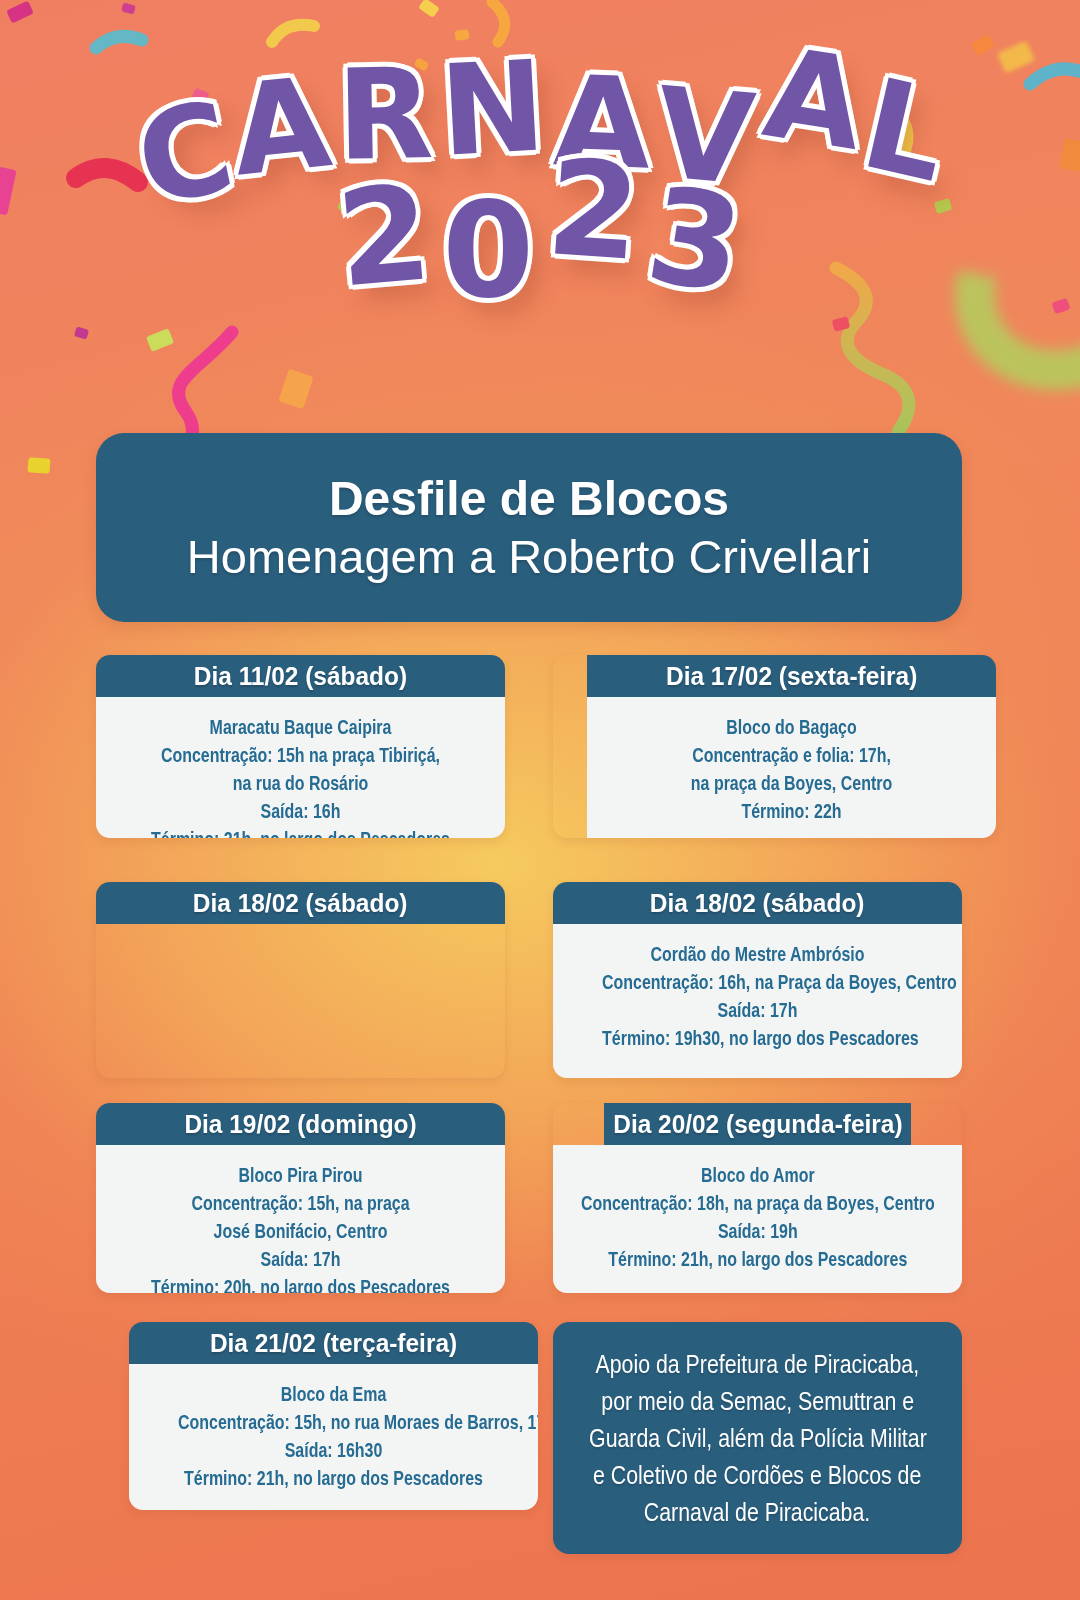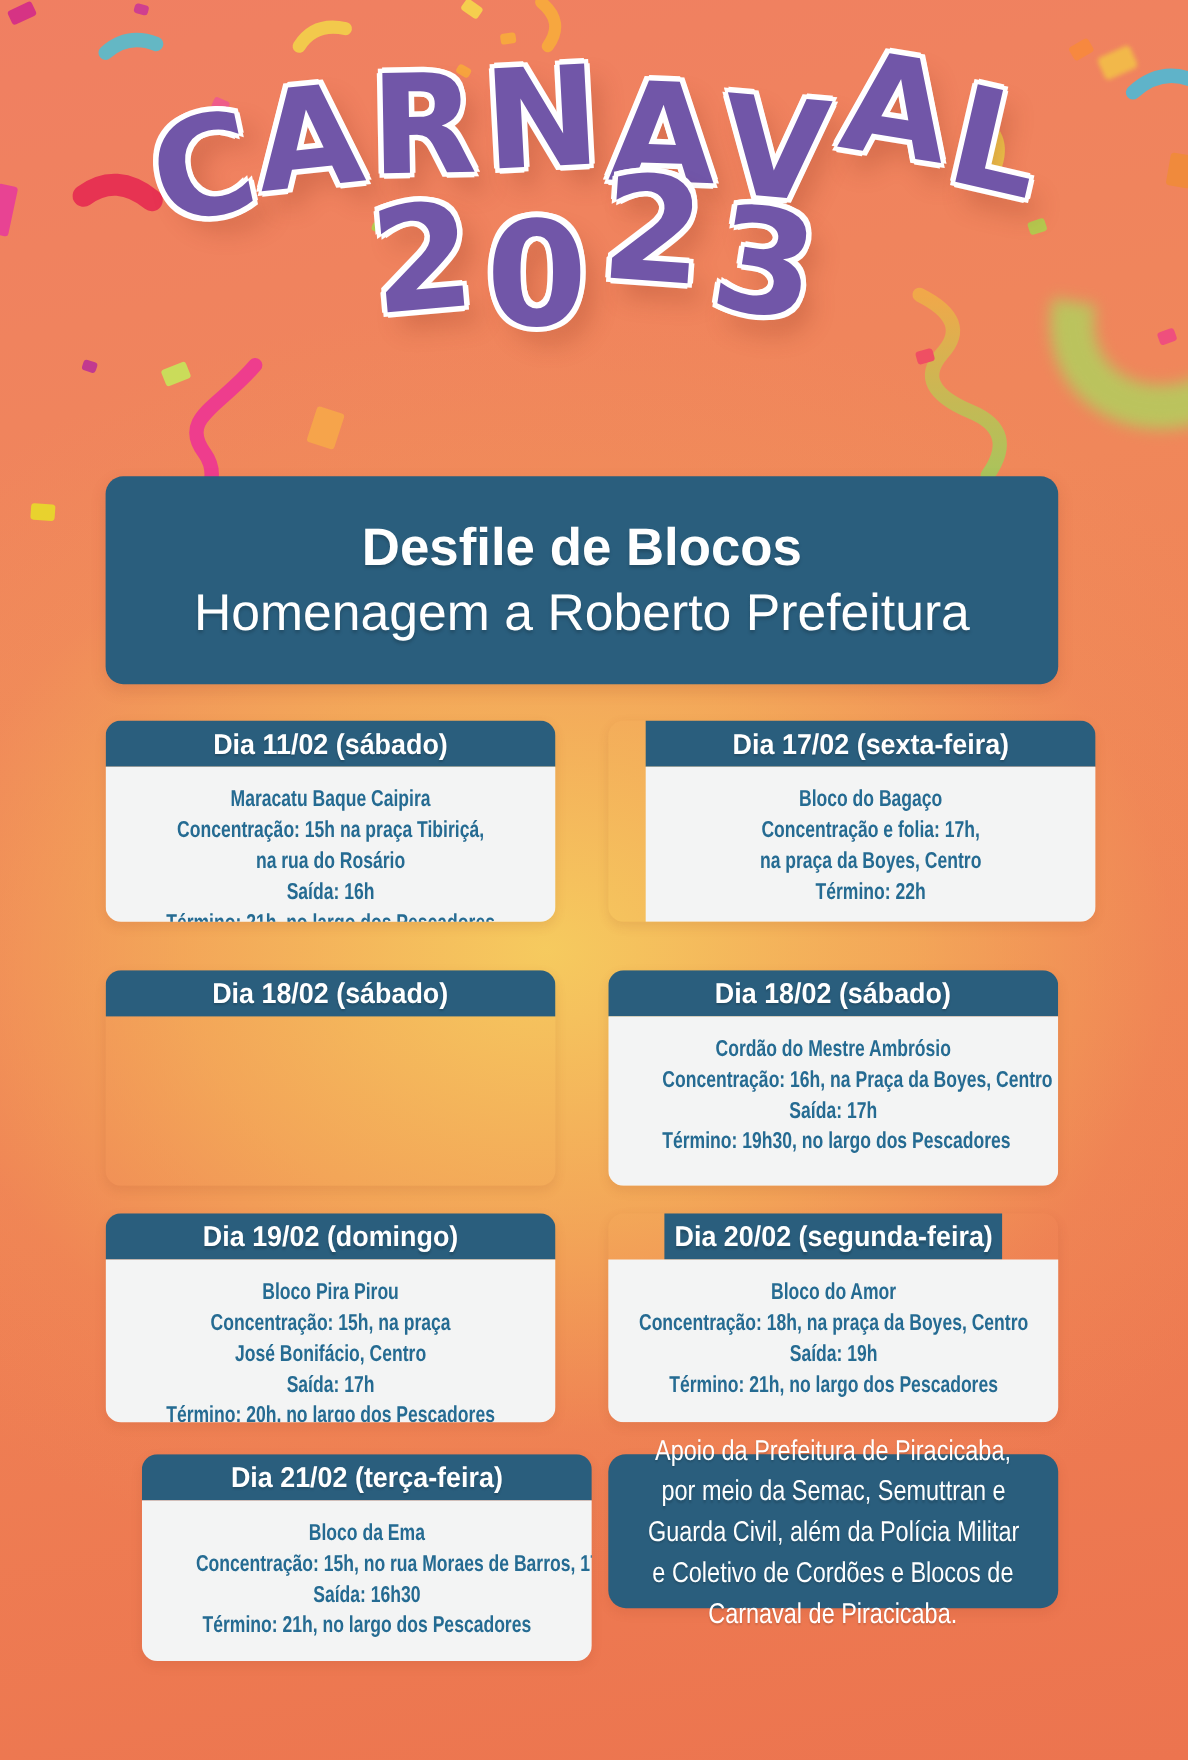--- a/index.html
+++ b/index.html
@@ -43,21 +43,21 @@
   .tl5{transform:rotate(5deg)   translateY(16px);}
   .tl6{transform:rotate(9deg)   translateY(-22px);}
   .tl7{transform:rotate(13deg)  translateY(10px);}
   .yl0{transform:rotate(-5deg) translateY(0);}
   .yl1{transform:rotate(0deg)  translateY(14px);}
   .yl2{transform:rotate(4deg)  translateY(-26px);}
   .yl3{transform:rotate(9deg)  translateY(4px);}
   
   .banner{
     position:absolute;left:96px;top:433px;width:866px;height:189px;z-index:3;
-    background:var(--accent_header,#2a5e7d);border-radius:16px;
+    background:var(--accent_header,#2a5e7d);border-radius:28px;
     display:flex;flex-direction:column;justify-content:center;align-items:center;
     box-shadow:0 6px 14px rgba(140,50,30,.15);
   }
   .banner-l1{color:#fff;font-size:48px;font-weight:700;line-height:58px;text-shadow:0 2px 3px rgba(0,0,0,.18);}
   .banner-l2{color:#fff;font-size:47px;font-weight:400;line-height:58px;text-shadow:0 2px 3px rgba(0,0,0,.18);}
   
   .cards-layer{position:absolute;left:0;top:0;width:1080px;height:1600px;z-index:3;}
   .card{
     position:absolute;width:409px;border-radius:14px;overflow:hidden;
     display:flex;flex-direction:column;
@@ -77,21 +77,21 @@
   }
   .pos0{left:96px;top:655px;height:183px;}
   .pos1{left:553px;top:655px;height:183px;padding-left:34px;}
   .pos2{left:96px;top:882px;height:196px;}
   .pos3{left:553px;top:882px;height:196px;}
   .pos4{left:96px;top:1103px;height:190px;}
   .pos5{left:553px;top:1103px;height:190px;align-items:center;}
   .pos6{left:96px;top:1322px;height:188px;margin-left:33px;}
   
   .support{
-    position:absolute;left:553px;top:1322px;width:409px;height:140px;z-index:3;
+    position:absolute;left:553px;top:1322px;width:409px;height:232px;z-index:3;
     background:var(--accent_header,#2a5e7d);border-radius:16px;
     display:flex;flex-direction:column;justify-content:center;align-items:center;
     box-shadow:0 4px 10px rgba(150,60,30,.12);
   }
   .support-line{white-space:nowrap;color:#fff;font-size:26px;line-height:37px;transform:scaleX(.82);text-shadow:0 2px 2px rgba(0,0,0,.15);}
 </style>
 </head>
 <body>
 
 <div class="poster">
@@ -149,21 +149,21 @@
     <div class="title-year">
         <span class="yl yl0">2</span>
         <span class="yl yl1">0</span>
         <span class="yl yl2">2</span>
         <span class="yl yl3">3</span>
       </div>
   </div>
 
   <div class="banner">
     <div class="banner-l1">Desfile de Blocos</div>
-    <div class="banner-l2">Homenagem a Roberto Prefeitura</div>
+    <div class="banner-l2">Homenagem a Roberto Crivellari</div>
   </div>
 
   <div class="cards-layer">
   <section class="card pos0">
     <header class="card-header">
       <span class="card-day">Dia 11/02 (sábado)</span>
     </header>
     <div class="card-body">
           <div class="card-line">Maracatu Baque Caipira</div>
           <div class="card-line">Concentração: 15h na praça Tibiriçá,</div>

